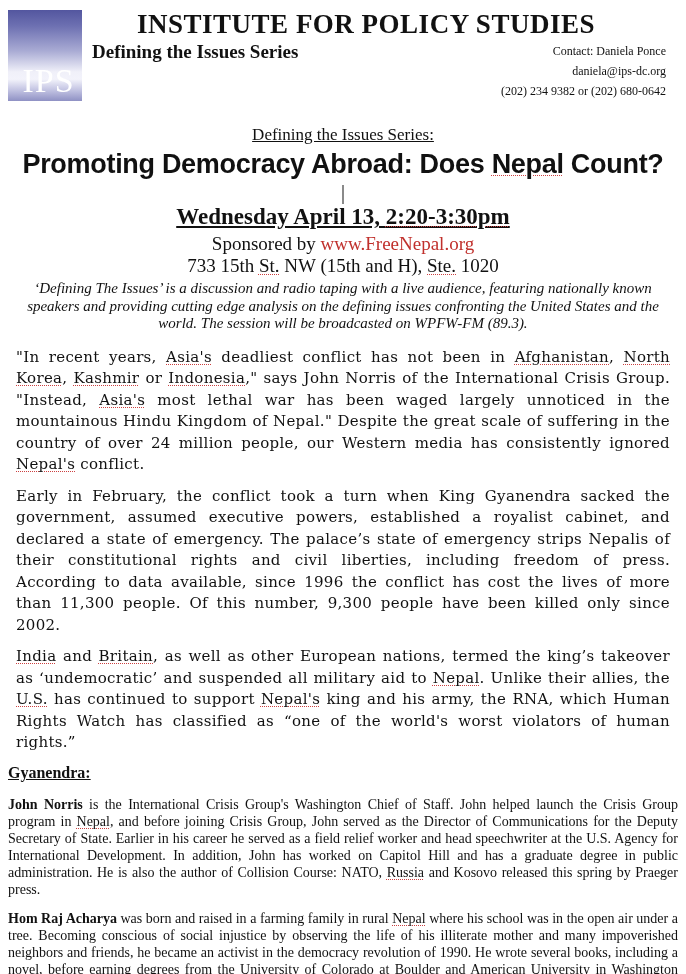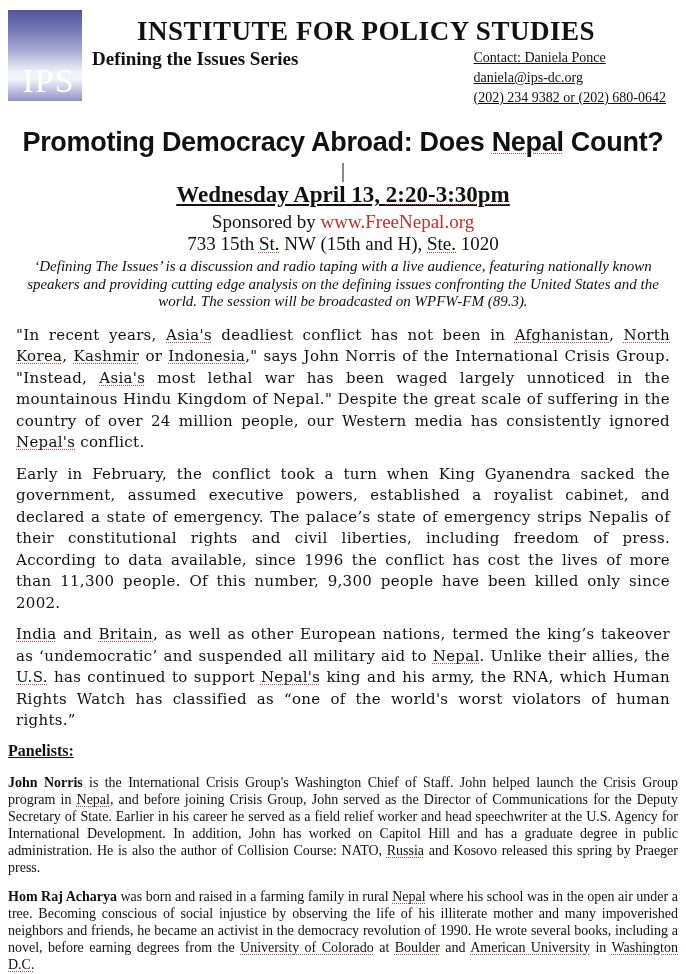--- a/index.html
+++ b/index.html
@@ -14,27 +14,27 @@
   .logo {
     position:absolute; left:8px; top:10px; width:67px; height:91px;
     background:linear-gradient(180deg,
       var(--logo-top,#53569f) 0%, #6e71b2 18%, #a9abd4 45%,
       var(--logo-light,#f0f0f9) 68%, #f3f3fb 76%, #c2c3e2 88%,
       var(--logo-bottom,#8f91c4) 100%);
     display:flex; align-items:flex-end; justify-content:center;padding-left:7px;
   }
   .logo-text { color:#fff; font-size:34px; line-height:1; padding-bottom:3px; letter-spacing:1px; }
   .org-name {
-    text-align:center; padding-left:46px; padding-top:16px;
+    text-align:center; padding-left:46px; padding-top:9px;
     font-weight:bold; font-size:27px; letter-spacing:0.5px; line-height:30px;
   }
   .header-row { display:flex; justify-content:space-between; align-items:flex-start;
                 margin:2px 20px 0 92px; }
   .series-name { font-weight:bold; font-size:19px; line-height:22px; }
-  .contact { font-size:14px; line-height:20px;text-decoration:underline; }
+  .contact { text-align:right; font-size:12px; line-height:20px; }
 
   
   .event { text-align:center; margin-top:16px; }
   .series-label { font-size:17px; line-height:18px; text-decoration:underline; }
   .event-title {
     margin:4px 0 0; font-family:"Liberation Sans", sans-serif;
     font-weight:bold; font-size:27px; line-height:32px;
     letter-spacing:-0.3px; white-space:nowrap;
   }
   .vbar { font-size:20px; line-height:24px; }
@@ -87,33 +87,34 @@
       <div class="series-name">Defining the Issues Series</div>
       <div class="contact">
         <div>Contact: Daniela Ponce</div>
         <div>daniela@ips-dc.org</div>
         <div>(202) 234 9382 or (202) 680-0642</div>
       </div>
     </div>
   </header>
 
   <section class="event">
+    <div class="series-label">Defining the Issues Series:</div>
     <h1 class="event-title"><span>Promoting Democracy Abroad: Does </span><span class="sq">Nepal</span><span> Count?</span></h1>
     <div class="vbar">|</div>
     <div class="event-when"><span>Wednesday April 13, </span><span class="sq">2:20-3:30pm</span></div>
     <div class="event-sponsor"><span>Sponsored by </span><span class="red">www.FreeNepal.org</span></div>
     <div class="event-address"><span>733 15th </span><span class="sq">St.</span><span> NW (15th and H), </span><span class="sq">Ste.</span><span> 1020</span></div>
     <div class="event-desc">‘Defining The Issues’ is a discussion and radio taping with a live audience, featuring nationally known speakers and providing cutting edge analysis on the defining issues confronting the United States and the world. The session will be broadcasted on WPFW-FM (89.3).</div>
   </section>
 
   <section class="article">
     <p><span>"In recent years, </span><span class="sq">Asia's</span><span> deadliest conflict has not been in </span><span class="sq">Afghanistan</span><span>, </span><span class="sq">North Korea</span><span>, </span><span class="sq">Kashmir</span><span> or </span><span class="sq">Indonesia</span><span>," says John Norris of the International Crisis Group. "Instead, </span><span class="sq">Asia's</span><span> most lethal war has been waged largely unnoticed in the mountainous Hindu Kingdom of Nepal." Despite the great scale of suffering in the country of over 24 million people, our Western media has consistently ignored </span><span class="sq">Nepal's</span><span> conflict.</span></p>
     <p><span>Early in February, the conflict took a turn when King Gyanendra sacked the government, assumed executive powers, established a royalist cabinet, and declared a state of emergency. The palace’s state of emergency strips Nepalis of their constitutional rights and civil liberties, including freedom of press. According to data available, since 1996 the conflict has cost the lives of more than 11,300 people. Of this number, 9,300 people have been killed only since 2002.</span></p>
     <p><span class="sq">India</span><span> and </span><span class="sq">Britain</span><span>, as well as other European nations, termed the king’s takeover as ‘undemocratic’ and suspended all military aid to </span><span class="sq">Nepal</span><span>. Unlike their allies, the </span><span class="sq">U.S.</span><span> has continued to support </span><span class="sq">Nepal's</span><span> king and his army, the RNA, which Human Rights Watch has classified as “one of the world's worst violators of human rights.”</span></p>
   </section>
 
   <section class="panelists">
-    <div class="panelists-heading">Panelists:</div>
+    <div class="panelists-heading">Gyanendra:</div>
     <p class="bio"><span class="b">John Norris</span><span> is the International Crisis Group's Washington Chief of Staff. John helped launch the Crisis Group program in </span><span class="sq">Nepal</span><span>, and before joining Crisis Group, John served as the Director of Communications for the Deputy Secretary of State. Earlier in his career he served as a field relief worker and head speechwriter at the U.S. Agency for International Development. In addition, John has worked on Capitol Hill and has a graduate degree in public administration. He is also the author of Collision Course: NATO, </span><span class="sq">Russia</span><span> and Kosovo released this spring by Praeger press.</span></p>
     <p class="bio"><span class="b">Hom Raj Acharya</span><span> was born and raised in a farming family in rural </span><span class="sq">Nepal</span><span> where his school was in the open air under a tree. Becoming conscious of social injustice by observing the life of his illiterate mother and many impoverished neighbors and friends, he became an activist in the democracy revolution of 1990. He wrote several books, including a novel, before earning degrees from the </span><span class="sq">University of Colorado</span><span> at </span><span class="sq">Boulder</span><span> and </span><span class="sq">American University</span><span> in </span><span class="sq">Washington D.C.</span></p>
   </section>
 
 </div>
 
 </body></html>

